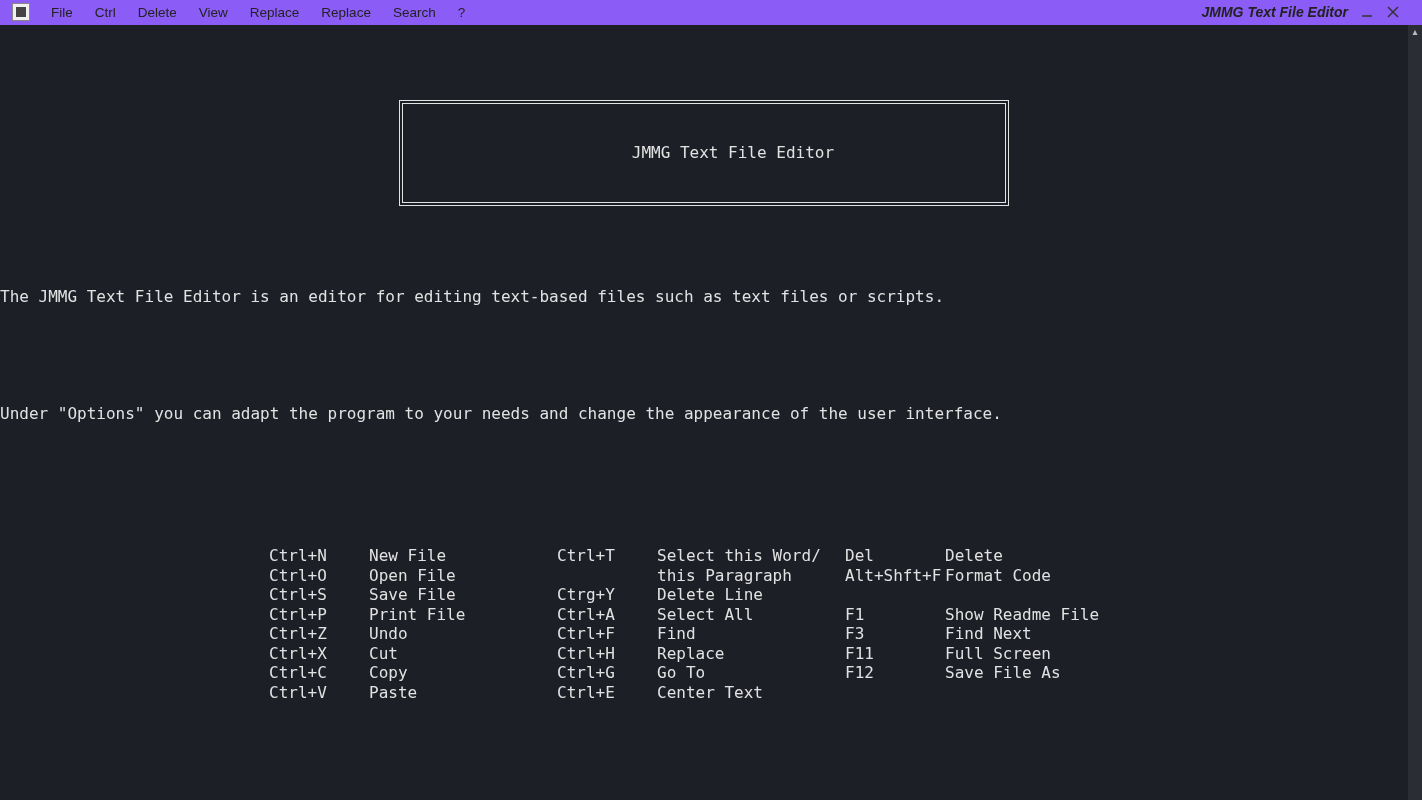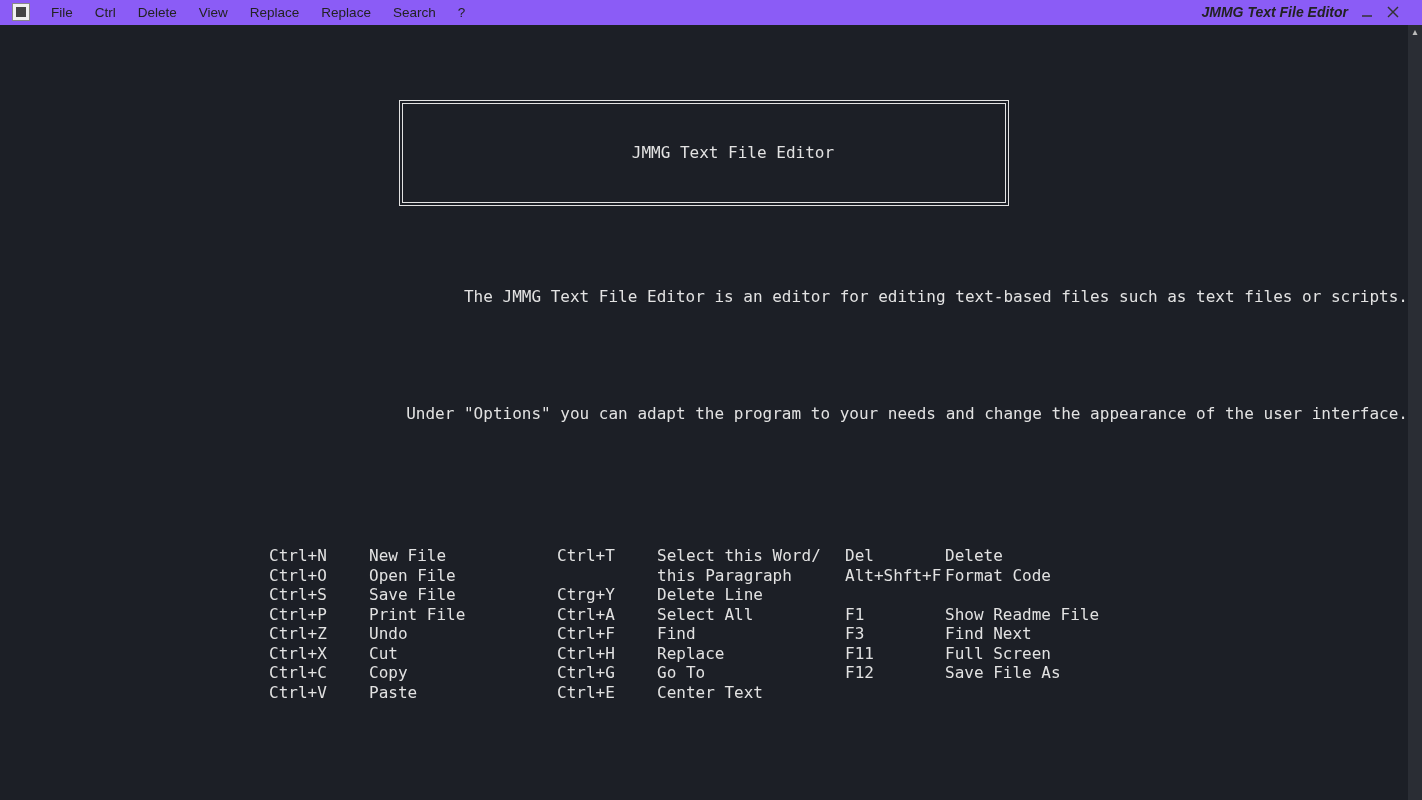--- a/index.html
+++ b/index.html
@@ -79,21 +79,21 @@
 
   
   .title-box {
     width: 610px;
     margin: 0 auto 22px auto;
     border: 4px double #e2e2e2;
     padding: 20px 0;
     text-align: center;
   }
 
-  .center-line { text-align: right; }
+  .center-line { text-align: left; }
 
   .key-columns {
     display: flex;
     justify-content: flex-start;
     margin: 0 auto;
     width: 870px;
     padding-top: 6px;
   }
   .key-col { display: flex; }
   .kc-keys { width: 100px; white-space: pre; }

